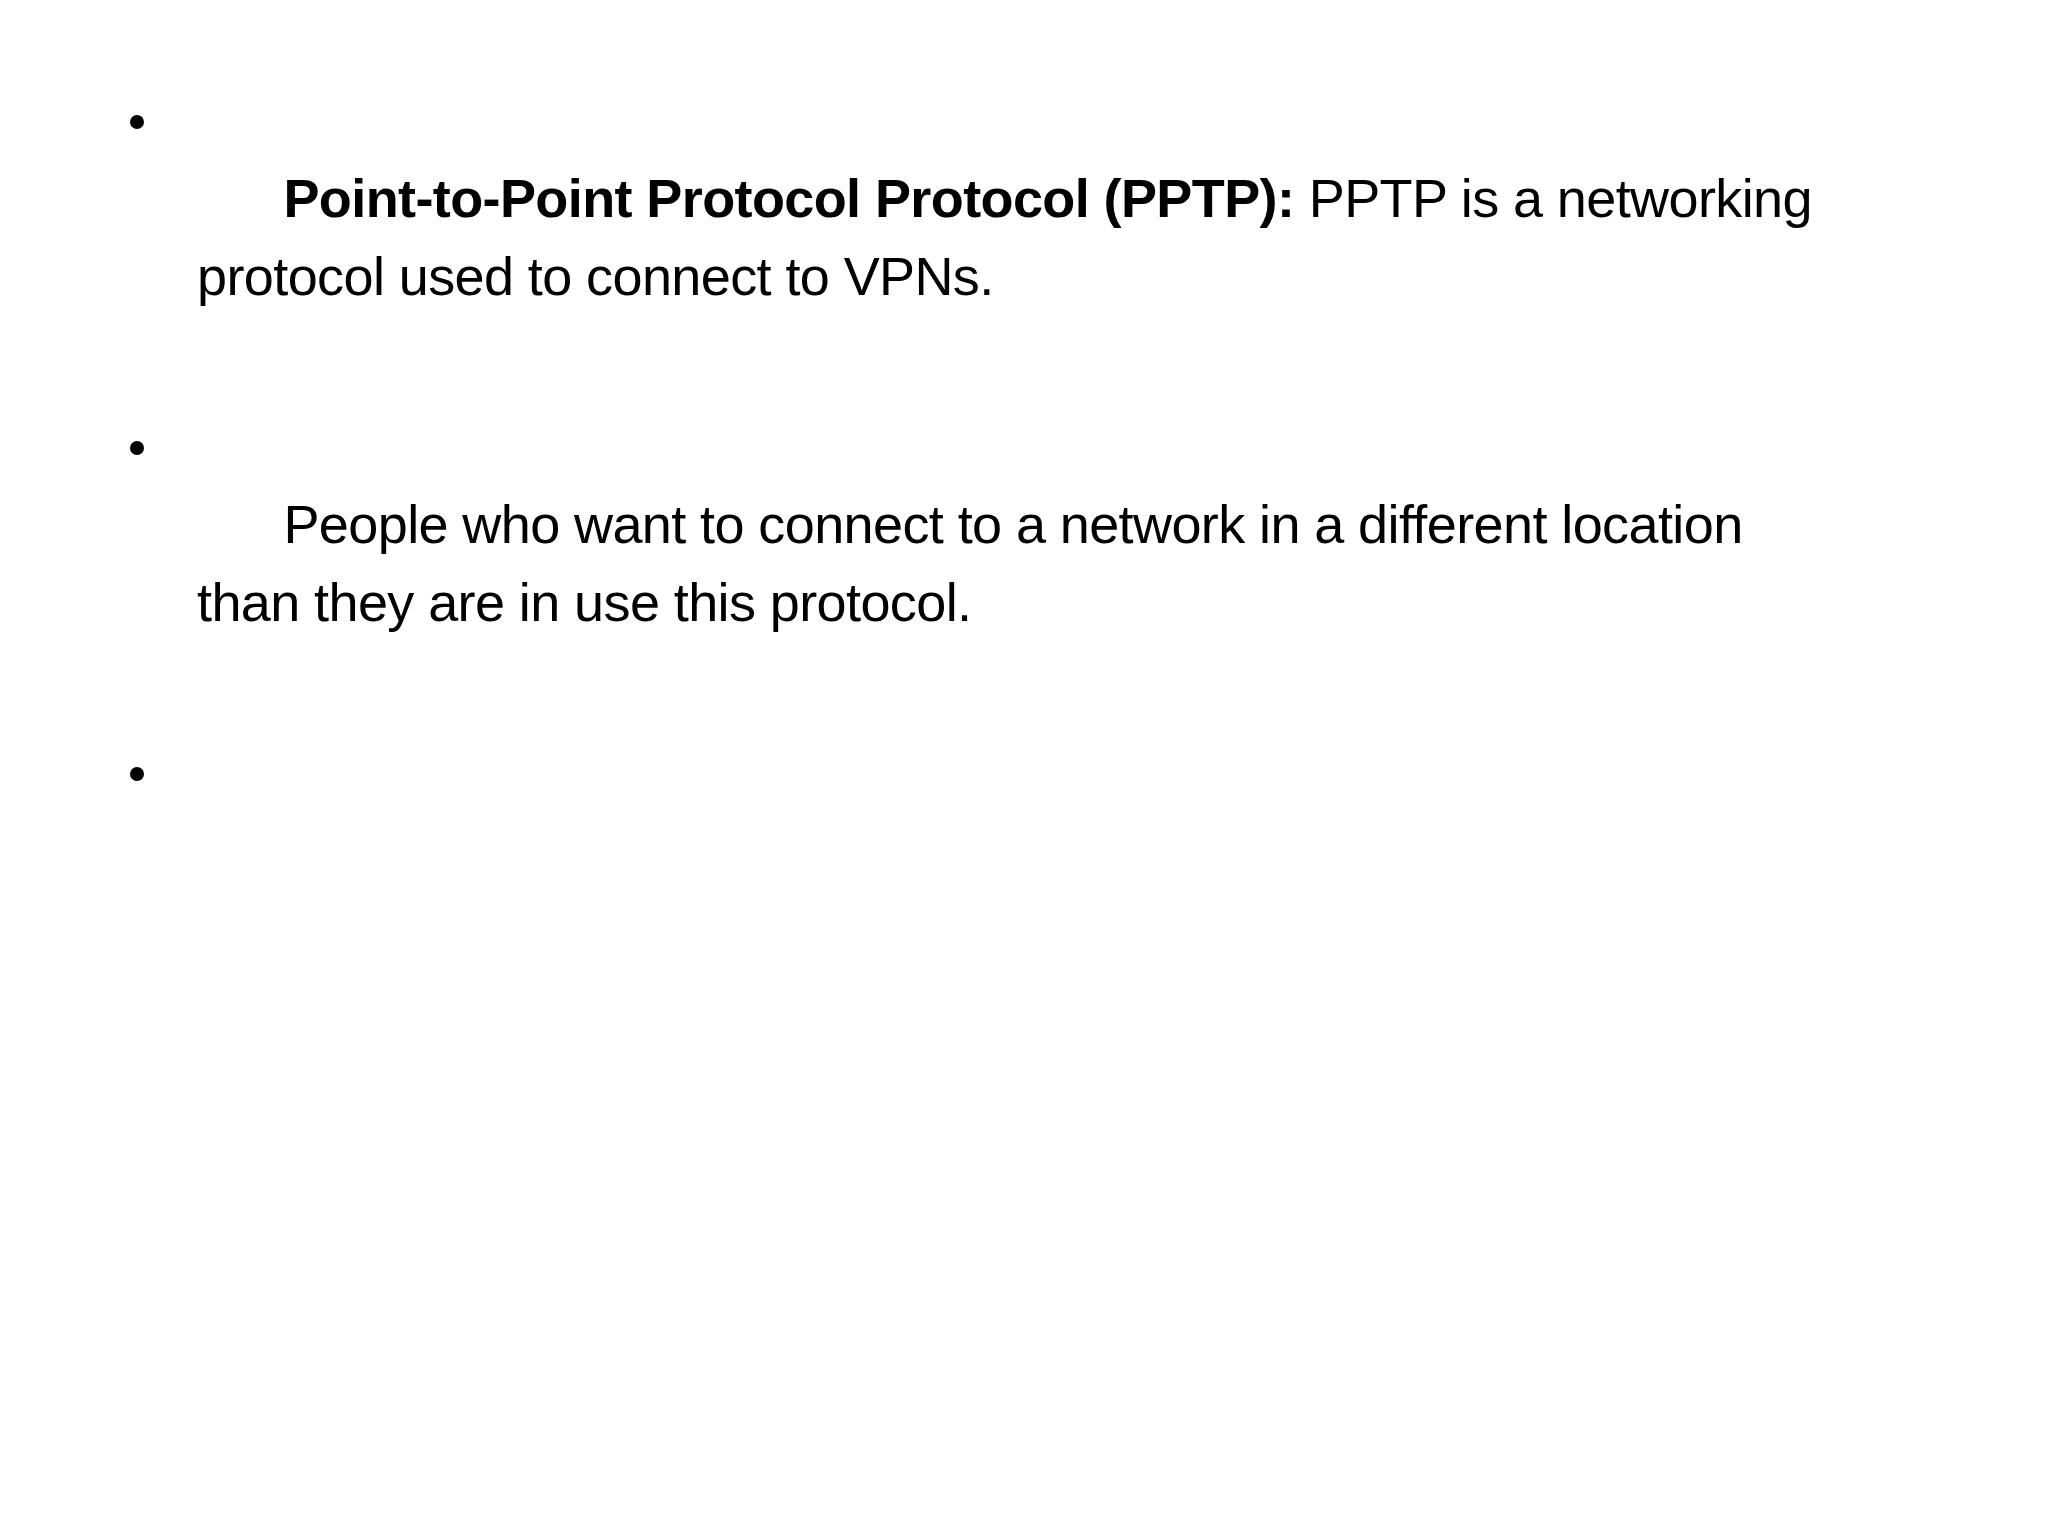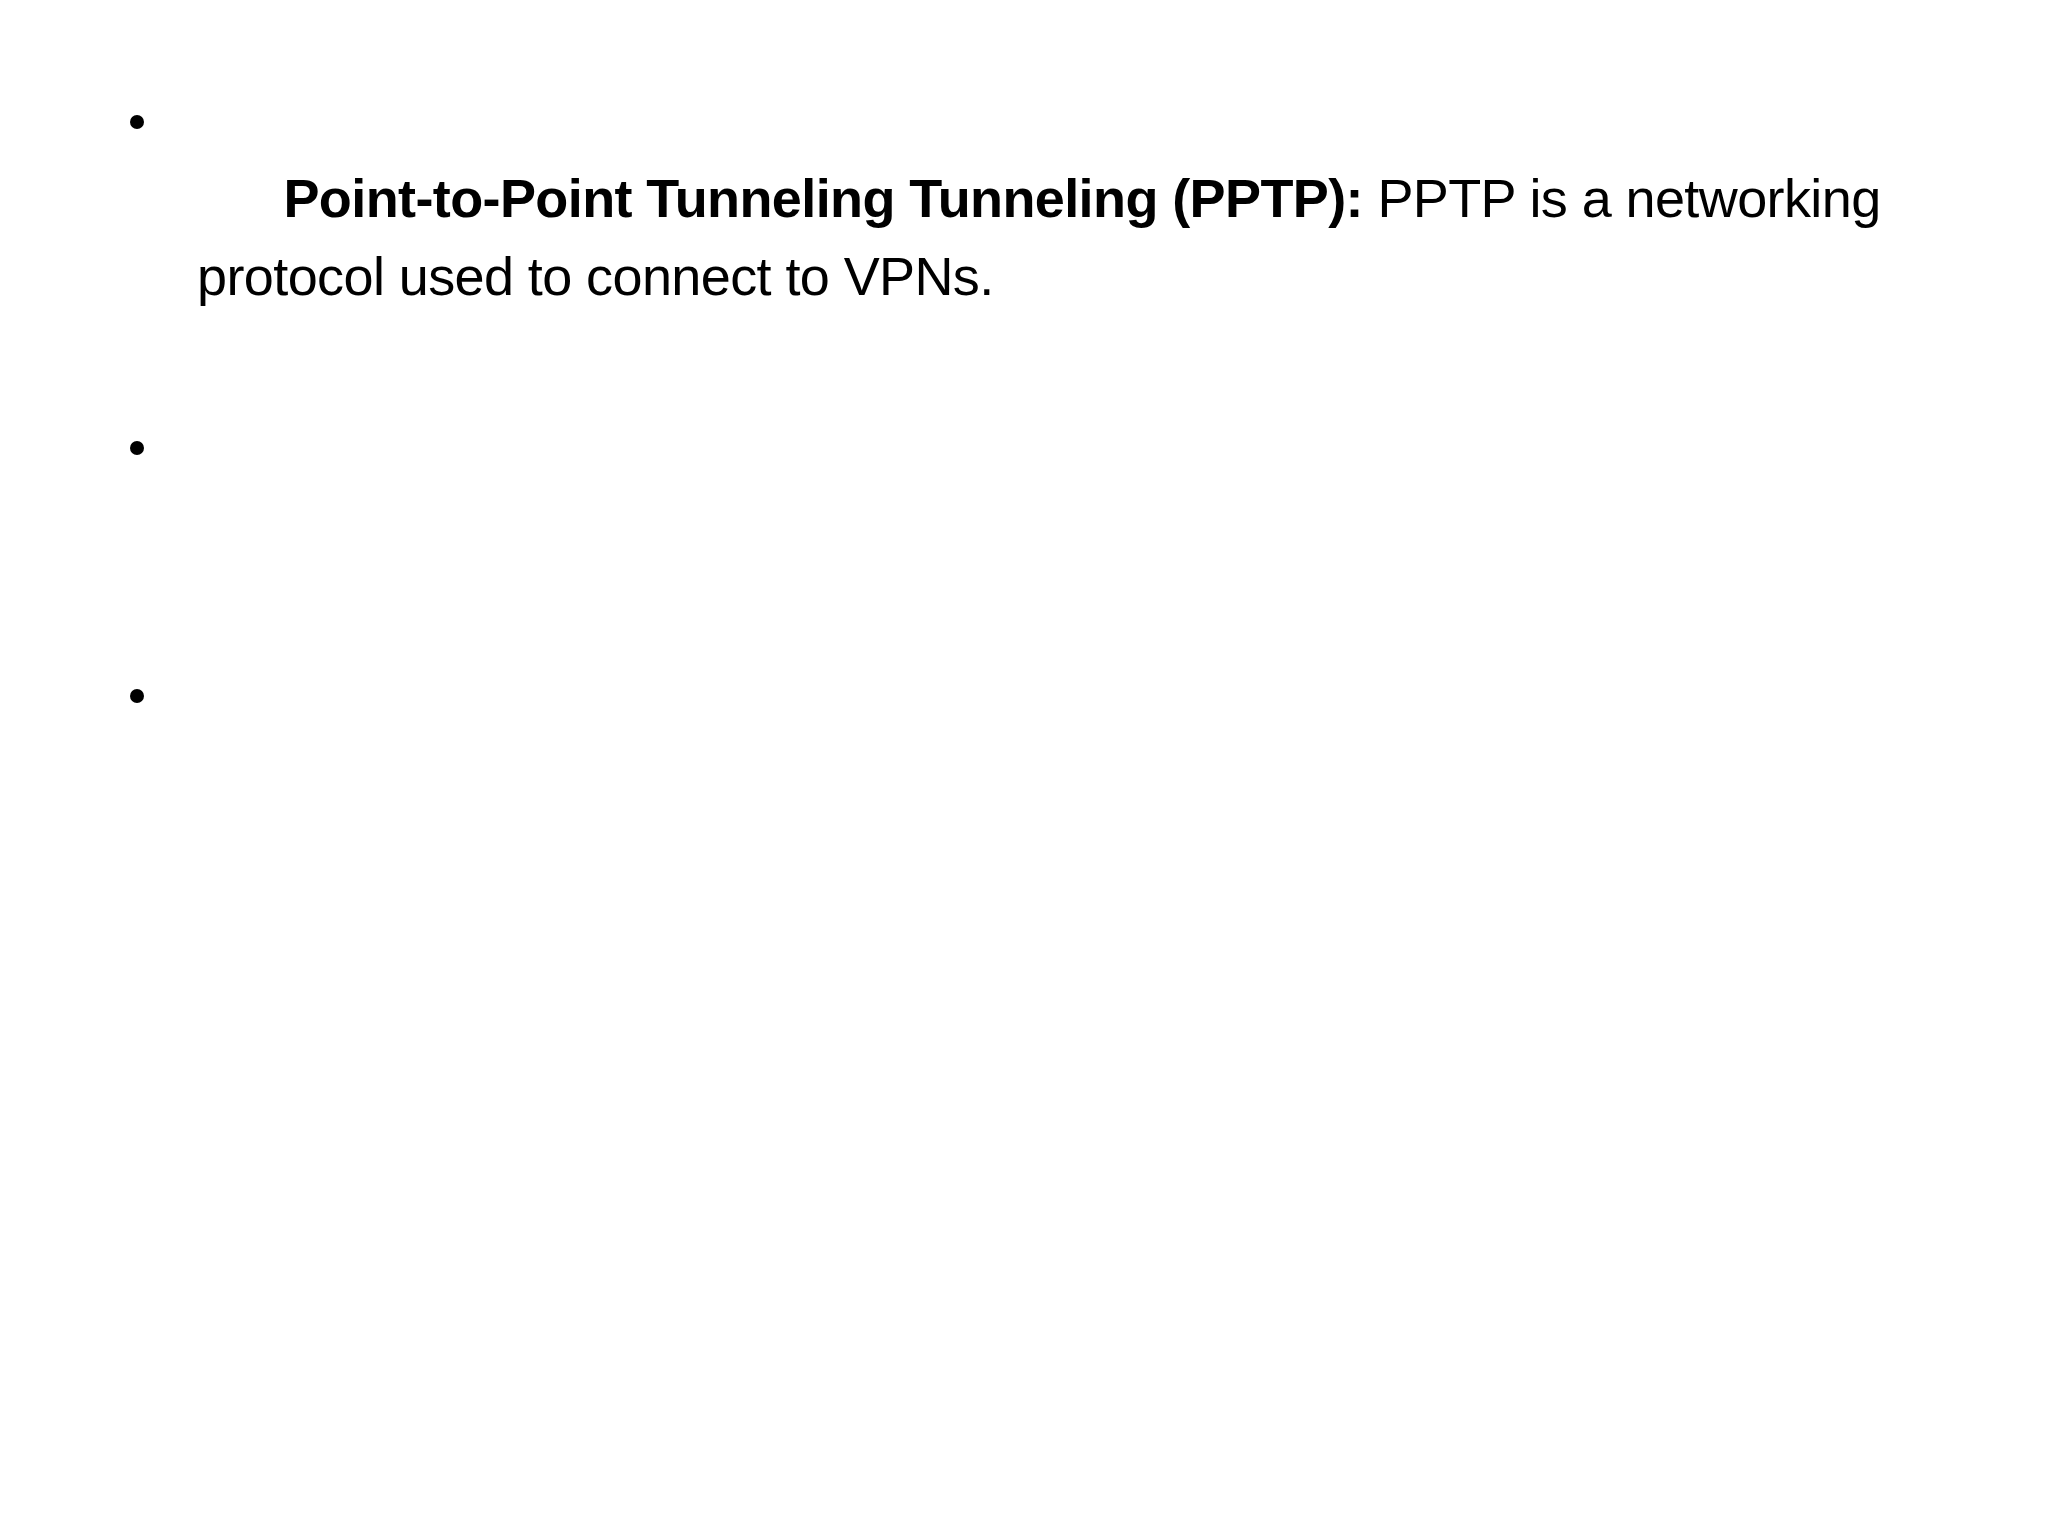--- a/index.html
+++ b/index.html
@@ -52,26 +52,27 @@
     white-space: pre-wrap;
   }
 </style>
 </head>
 <body>
 
 <div class="slide">
   <div class="content">
 
     <div class="bullet">
-      <span class="dot"></span><span class="lead">Point-to-Point Tunneling Tunneling (PPTP): </span><span class="body-text">PPTP is a networking
+      <span class="dot"></span><span class="lead">Point-to-Point Protocol Protocol (PPTP): </span><span class="body-text">PPTP is a networking
 protocol used to connect to VPNs.</span>
     </div>
 
     <div class="bullet">
-      <span class="dot"></span><span class="lead"></span>
+      <span class="dot"></span><span class="lead"></span><span class="body-text">People who want to connect to a network in a different location
+than they are in use this protocol.</span>
     </div>
 
 
 
     <div class="bullet">
       <span class="dot"></span><span class="lead"></span>
     </div>
 
   </div>
 </div>

